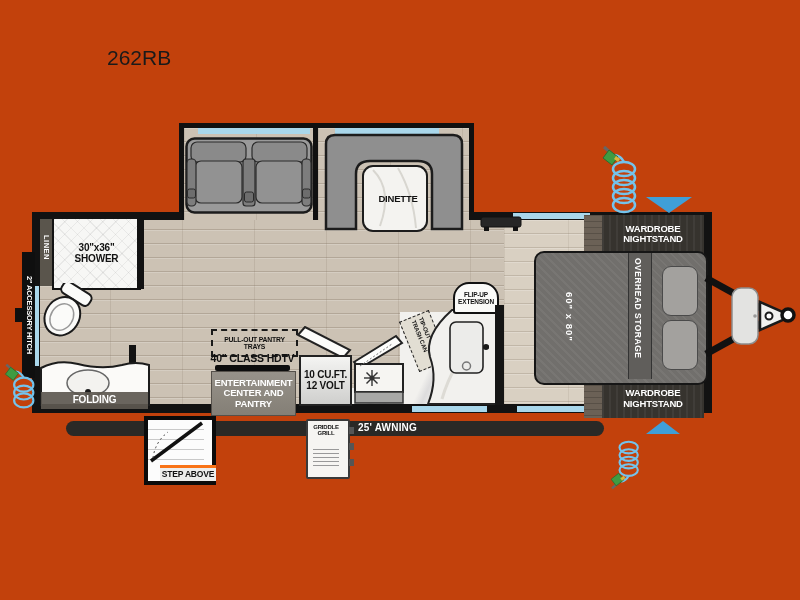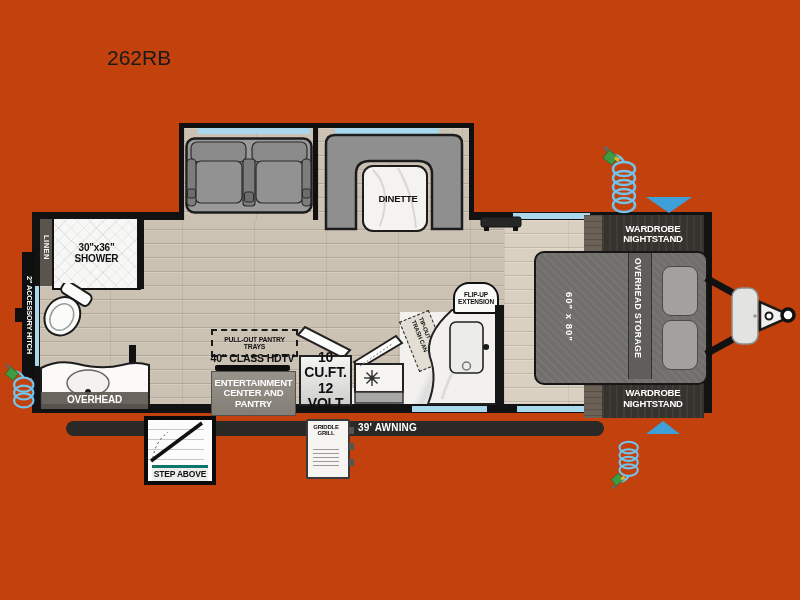--- a/index.html
+++ b/index.html
@@ -98,34 +98,34 @@
       <ellipse cx="29" cy="35" rx="11" ry="14" fill="none" stroke="#999" stroke-width="1.5"></ellipse>
     </g>
   </svg>
 
   <svg class="abs" style="left:40px;top:356px;" width="110" height="50" viewBox="0 0 110 50">
     <path d="M1,12 Q18,3 38,8 Q62,14 82,9 Q96,5 109,9 L109,49 L1,49 Z" fill="#fbfaf8" stroke="#1c1c1c" stroke-width="2"></path>
     <ellipse cx="48" cy="27" rx="21" ry="13" fill="#f3f2ef" stroke="#666" stroke-width="1.5"></ellipse>
     <circle cx="48" cy="36" r="3" fill="#1a1a1a"></circle>
     <rect x="46.5" y="36" width="3" height="10" fill="#1a1a1a"></rect>
   </svg>
-  <div class="abs lbl center white" style="left:41px;top:392px;width:107px;height:17px;background:rgba(93,88,80,.92);font-size:10px;">OVERHEAD</div>
+  <div class="abs lbl center white" style="left:41px;top:392px;width:107px;height:17px;background:rgba(93,88,80,.92);font-size:10px;">FOLDING</div>
 
   <div class="abs lbl center" style="left:211px;top:329px;width:83px;height:24px;border:2px dashed #1a1a1a;font-size:6.8px;">PULL-OUT PANTRY TRAYS</div>
   <div class="abs lbl center" style="left:209px;top:352px;width:87px;height:13px;font-size:10.5px;">40" CLASS HDTV</div>
   <div class="abs" style="left:215px;top:365px;width:75px;height:5.5px;background:#0d0d0d;border-radius:2px;"></div>
   <div class="abs lbl center white" style="left:211px;top:371px;width:83px;height:43px;font-size:9.5px;
        background:linear-gradient(180deg,#97928a,#847f76);border:1px solid #55504a;">ENTERTAINMENT
 CENTER AND
 PANTRY</div>
 
   <svg class="abs" style="left:296px;top:326px;" width="56" height="34" viewBox="0 0 56 34">
     <polygon points="2,9 9,1 54,24 47,32" fill="#fcfcfa" stroke="#222" stroke-width="2"></polygon>
   </svg>
-  <div class="abs lbl center" style="left:299px;top:355px;width:49px;height:47px;font-size:14px;
+  <div class="abs lbl center" style="left:299px;top:355px;width:49px;height:47px;font-size:10px;
        background:linear-gradient(180deg,#f4f4f2,#cfcfcd);border:2px solid #222;">10 CU.FT.
 12 VOLT</div>
 
   <svg class="abs" style="left:352px;top:334px;" width="54" height="70" viewBox="0 0 54 70">
     <polygon points="2,28 44,2 50,9 8,34" fill="#fdfdfb" stroke="#222" stroke-width="2"></polygon>
     <rect x="3" y="30" width="48" height="28" fill="#f6f5f2" stroke="#222" stroke-width="2"></rect>
     <path d="M8,32 L40,10" stroke="#777" stroke-width="1" stroke-dasharray="2,2" fill="none"></path>
     <g stroke="#333" stroke-width="1.4">
       <line x1="20" y1="36" x2="20" y2="52"></line>
         <line x1="12" y1="44" x2="28" y2="44"></line>
@@ -229,31 +229,31 @@
 
   <svg class="abs" style="left:645px;top:196px;" width="48" height="18" viewBox="0 0 48 18">
     <polygon points="1,1 47,1 24,17" fill="#3f9fd8"></polygon>
   </svg>
 
   <svg class="abs" style="left:646px;top:421px;" width="34" height="14" viewBox="0 0 34 14">
     <polygon points="17,0 0,13 34,13" fill="#3f9fd8"></polygon>
   </svg>
 
   <div class="abs" style="left:66px;top:421px;width:538px;height:15px;background:#2a2926;border-radius:9px;">
-    <span class="abs lbl white" style="left:292px;top:2px;font-size:10px;letter-spacing:.2px;">39' AWNING</span>
+    <span class="abs lbl white" style="left:292px;top:2px;font-size:10px;letter-spacing:.2px;">25' AWNING</span>
   </div>
 
   <div class="abs" style="left:144px;top:416px;width:64px;height:61px;border:4px solid #0b0b0b;background:#fcfcfc;">
     <div class="abs" style="left:0;top:0;width:56px;height:42px;
          background:repeating-linear-gradient(180deg, transparent 0 9px, #c9c9c9 9px 10px);"></div>
     <svg class="abs" style="left:0;top:0;" width="56" height="44" viewBox="0 0 56 44">
       <line x1="3" y1="41" x2="54" y2="3" stroke="#111" stroke-width="3.5"></line>
       <path d="M5,38 Q7,22 20,12" stroke="#444" stroke-width="1" stroke-dasharray="2,3" fill="none"></path>
     </svg>
-    <div class="abs lbl center" style="left:4px;bottom:0;width:56px;height:13px;background:#ededeb;border-top:3px solid #0f766e;font-size:8.5px;">STEP ABOVE</div>
+    <div class="abs lbl center" style="left:12px;bottom:0;width:56px;height:13px;background:#ededeb;border-top:3px solid #f97316;font-size:8.5px;">STEP ABOVE</div>
   </div>
 
   <div class="abs" style="left:306px;top:419px;width:40px;height:56px;background:#f6f5f2;border:2px solid #3a3a3a;border-radius:2px;">
     <div class="abs lbl" style="left:0;top:3px;width:36px;font-size:6px;text-align:center;">GRIDDLE
 GRILL</div>
     <div class="abs" style="left:5px;top:28px;width:26px;height:20px;
          background:repeating-linear-gradient(180deg, #999 0 1px, transparent 1px 4px);"></div>
     <div class="abs" style="right:-6px;top:6px;width:5px;height:7px;background:#555;"></div>
     <div class="abs" style="right:-6px;top:22px;width:5px;height:7px;background:#555;"></div>
     <div class="abs" style="right:-6px;top:38px;width:5px;height:7px;background:#555;"></div>

